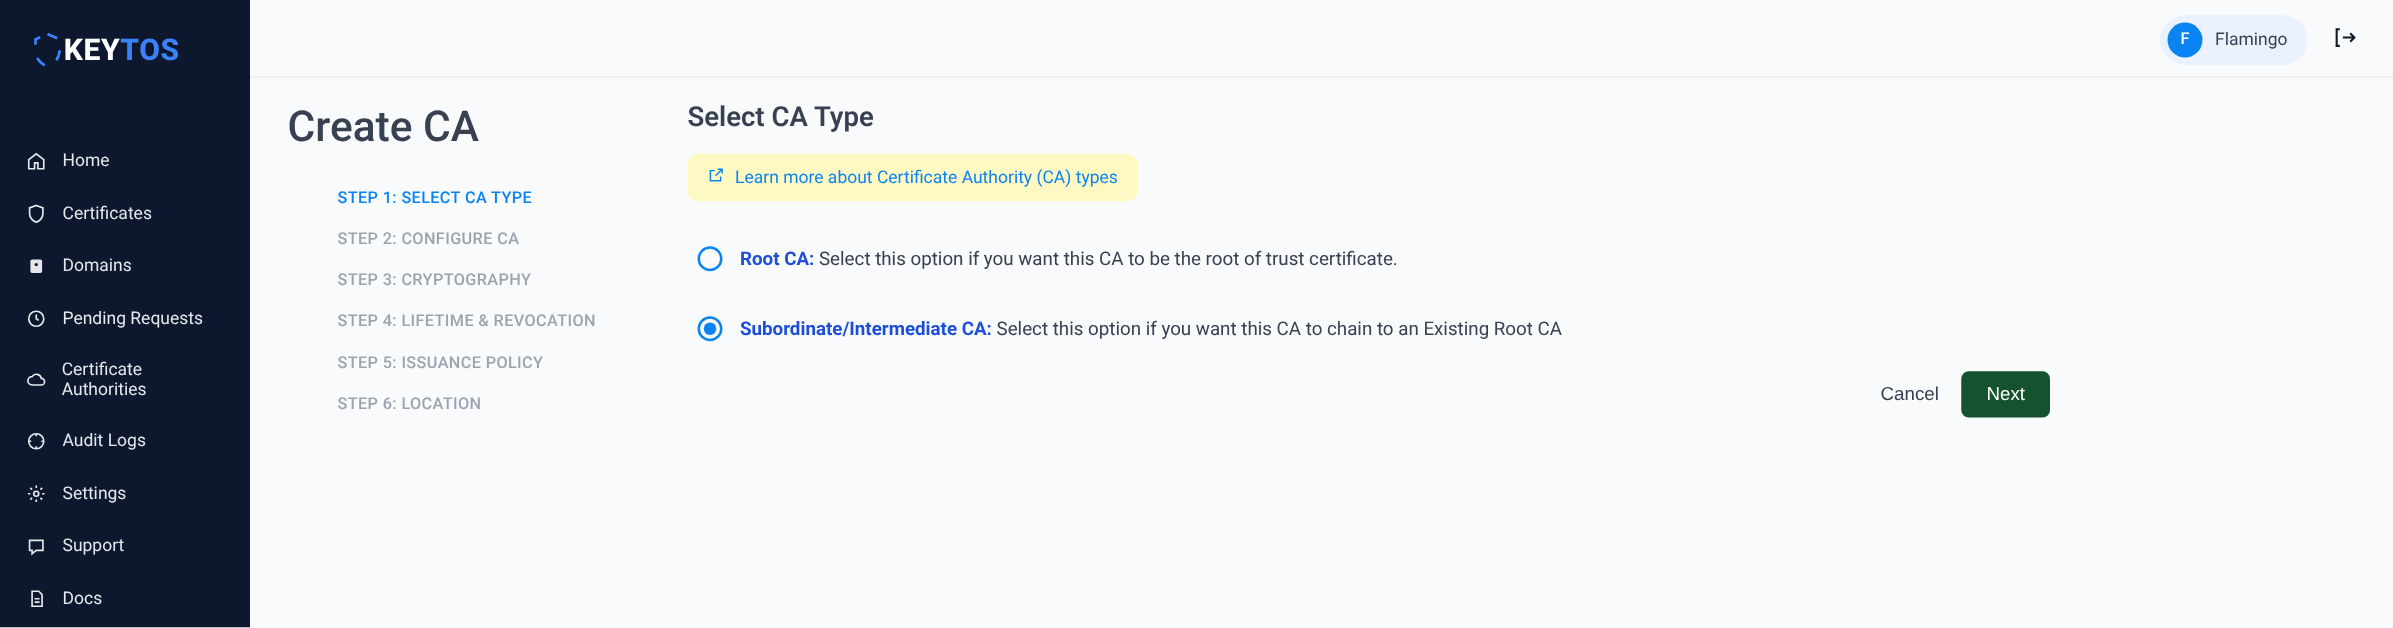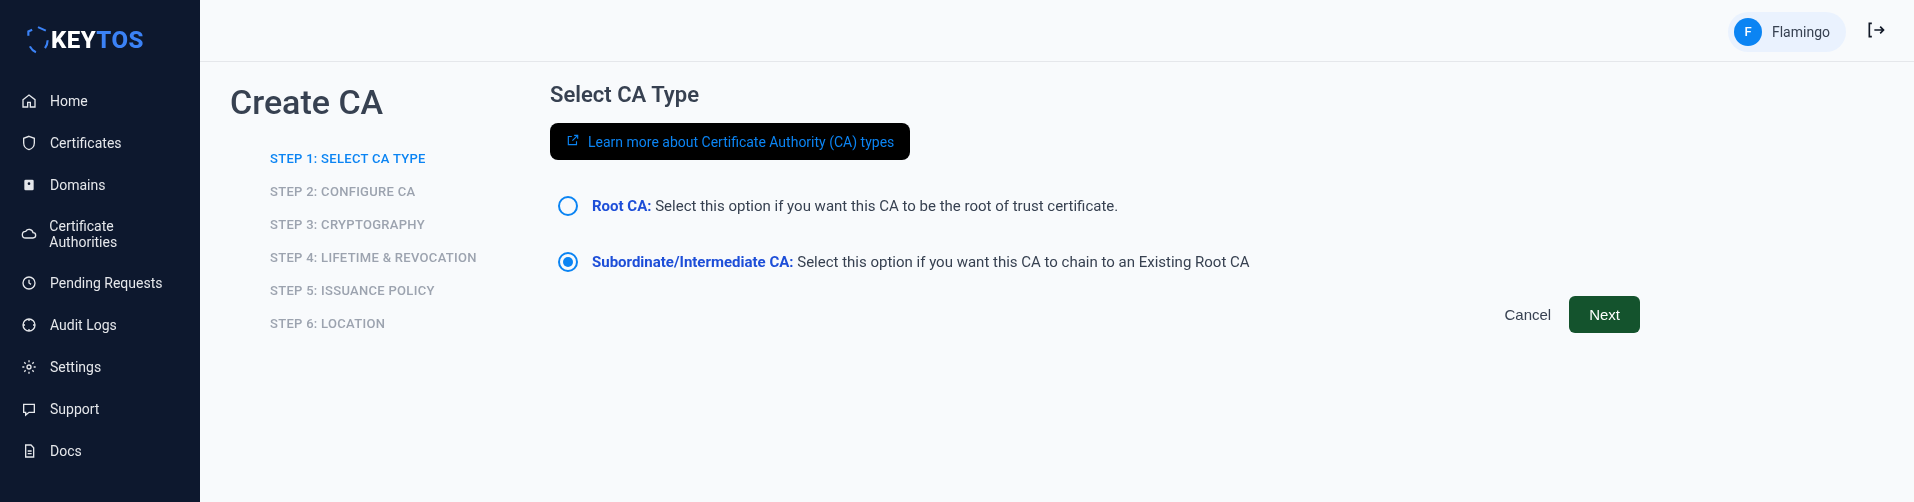--- a/index.html
+++ b/index.html
@@ -15,20 +15,21 @@
       width: 1914px;
       overflow: hidden;
     }
     .sidebar {
       width: 200px;
       background: #0d182e;
       color: #e5e7eb;
       display: flex;
       flex-direction: column;
       padding-top: 15px;
+      gap: 28px;
     }
     .logo {
       display: flex;
       align-items: center;
       padding: 10px 25px 25px 25px;
     }
     .logo-mark {
       display: inline-flex;
       align-items: center;
     }
@@ -147,21 +148,21 @@
     .section-title {
       font-size: 22px;
       font-weight: 600;
       color: #374151;
       margin-bottom: 16px;
     }
     .info-pill {
       display: inline-flex;
       align-items: center;
       gap: 8px;
-      background: #000000;
+      background: #fef9c3;
       color: #0b84f3;
       font-size: 14px;
       padding: 10px 16px;
       border-radius: 8px;
       margin-bottom: 24px;
       cursor: pointer;
     }
     .radio-option {
       display: flex;
       align-items: center;
@@ -255,33 +256,33 @@
         <svg width="16" height="16" viewBox="0 0 24 24" fill="#e5e7eb">
             <rect x="5" y="4" width="14" height="16" rx="2"></rect>
             <circle cx="12" cy="10" r="2" fill="#0d182e"></circle>
           </svg>
       </span>
       <span>Domains</span>
     </li>
     <li class="nav-item">
       <span class="nav-icon">
         <svg width="16" height="16" viewBox="0 0 24 24" fill="none" stroke="#e5e7eb" stroke-width="2">
-            <path d="M7 18 A5 5 0 0 1 7 8 A6 6 0 0 1 18 10 A4 4 0 0 1 18 18 Z"></path>
-          </svg>
-      </span>
-      <span>Certificate Authorities</span>
-    </li>
-    <li class="nav-item">
-      <span class="nav-icon">
-        <svg width="16" height="16" viewBox="0 0 24 24" fill="none" stroke="#e5e7eb" stroke-width="2">
             <circle cx="12" cy="12" r="9"></circle>
             <path d="M12 7 V12 L15 14"></path>
           </svg>
       </span>
       <span>Pending Requests</span>
+    </li>
+    <li class="nav-item">
+      <span class="nav-icon">
+        <svg width="16" height="16" viewBox="0 0 24 24" fill="none" stroke="#e5e7eb" stroke-width="2">
+            <path d="M7 18 A5 5 0 0 1 7 8 A6 6 0 0 1 18 10 A4 4 0 0 1 18 18 Z"></path>
+          </svg>
+      </span>
+      <span>Certificate Authorities</span>
     </li>
     <li class="nav-item">
       <span class="nav-icon">
         <svg width="16" height="16" viewBox="0 0 24 24" fill="none" stroke="#e5e7eb" stroke-width="2">
             <circle cx="12" cy="12" r="9"></circle>
             <path d="M12 3 V6 M12 18 V21 M3 12 H6 M18 12 H21"></path>
           </svg>
       </span>
       <span>Audit Logs</span>
     </li>

